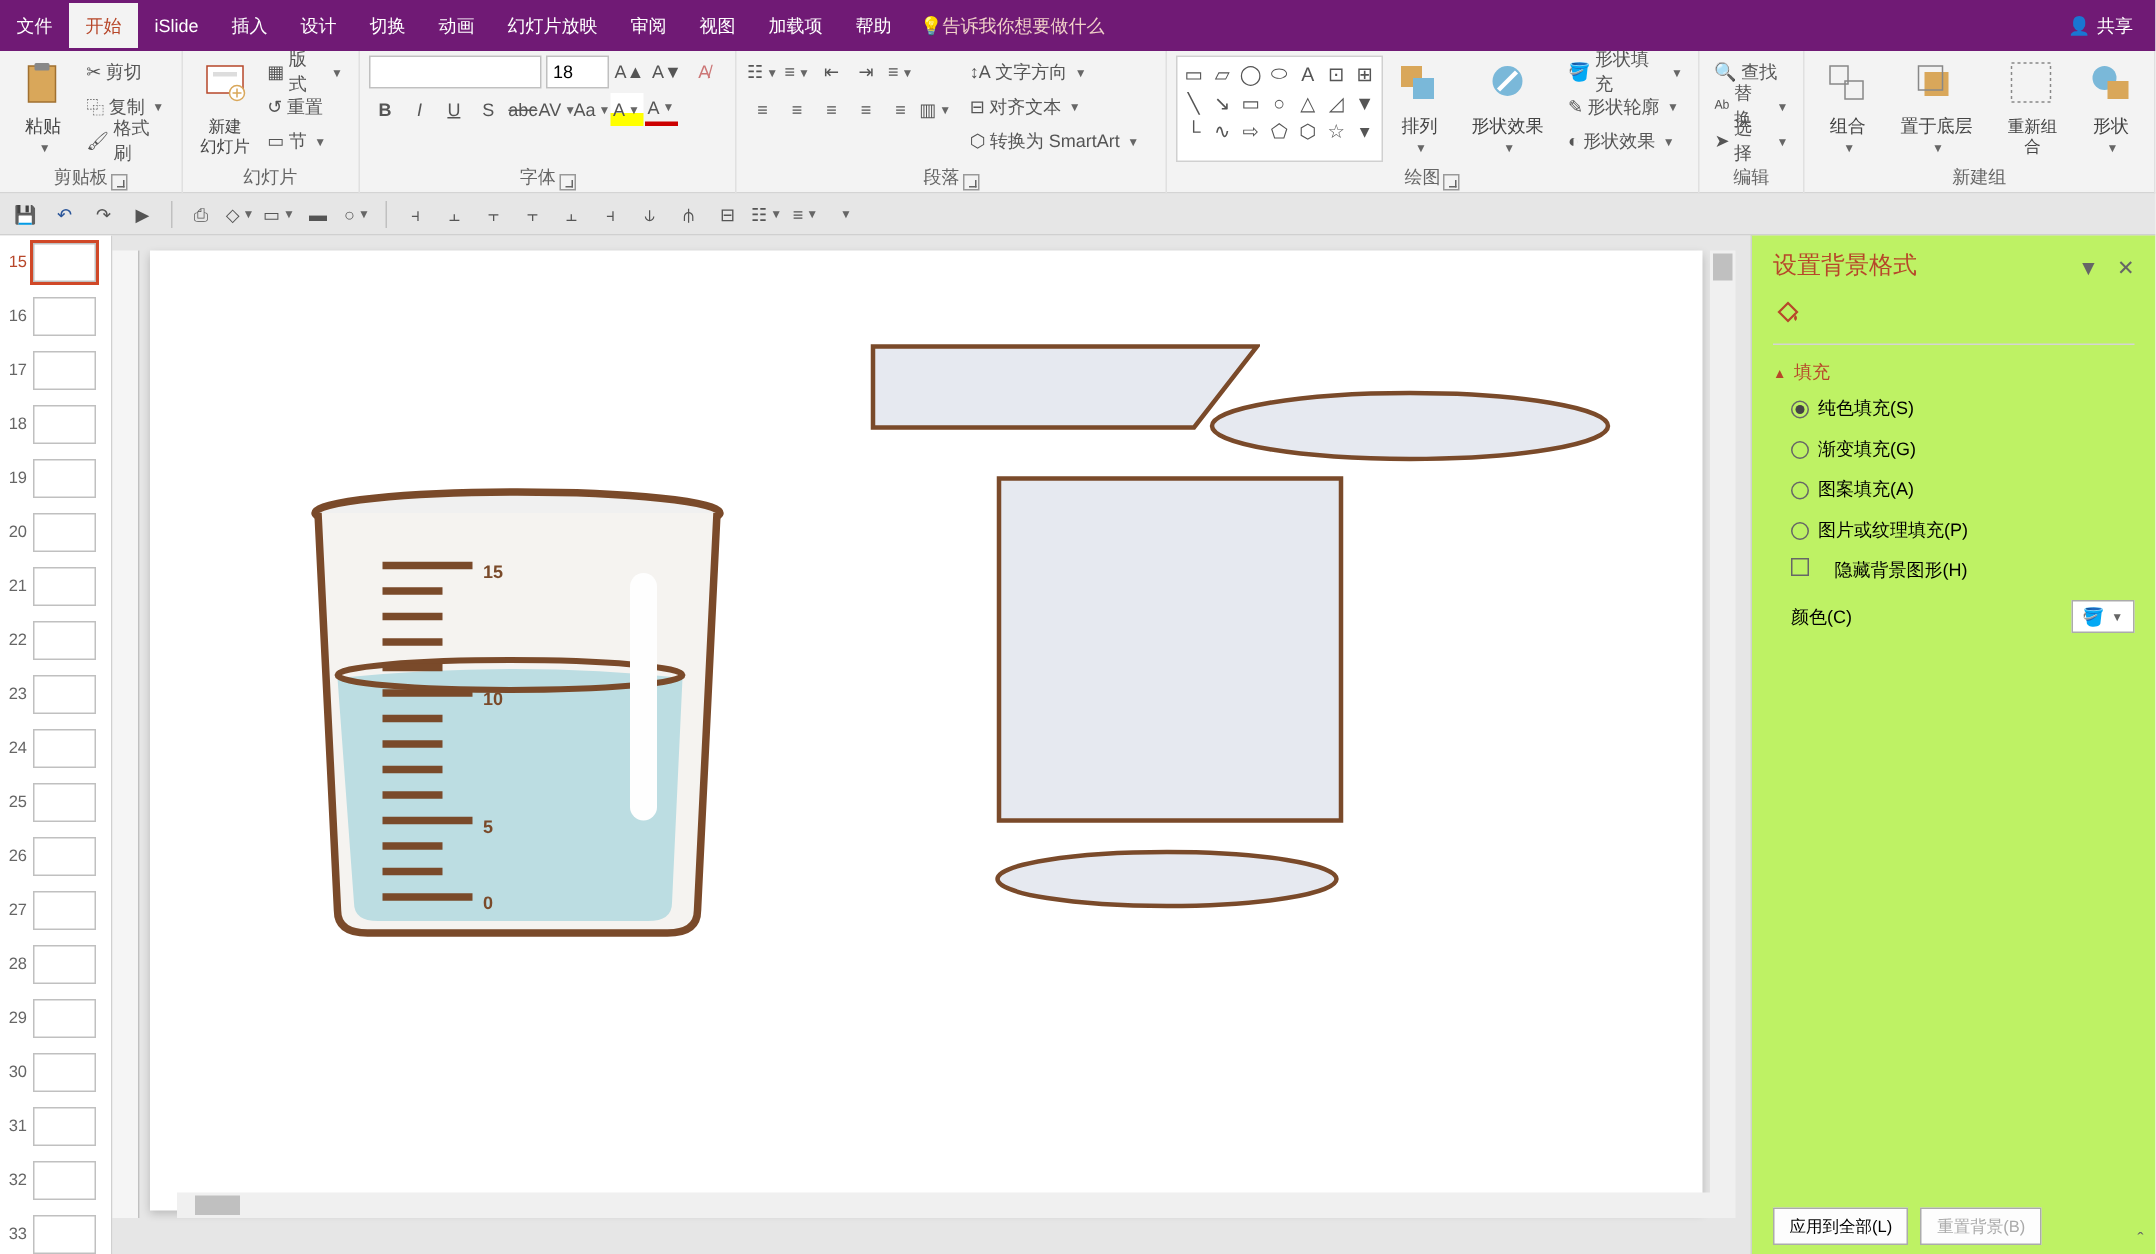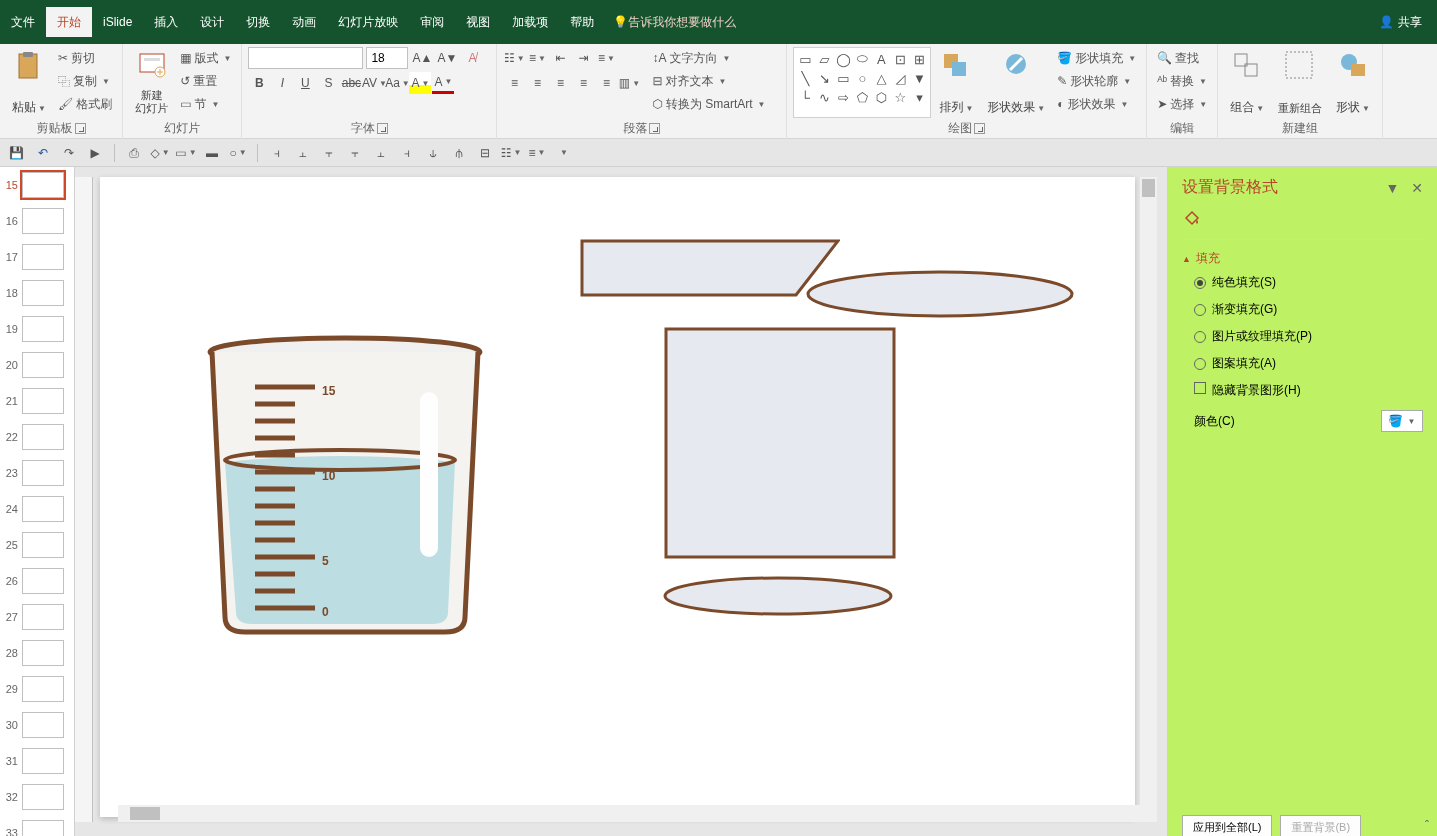--- a/index.html
+++ b/index.html
@@ -1,25 +1,25 @@
 <!DOCTYPE html>
 <html><head>
 <meta charset="utf-8">
 <style>
 *{margin:0;padding:0;box-sizing:border-box;font-family:"Microsoft YaHei",sans-serif;font-size:12px}
 body{background:#e6e6e6;overflow:hidden;width:1437px;height:836px}
-.menubar{background:#14532d;height:44px;display:flex;align-items:center;color:#fff}
+.menubar{background:#701a75;height:34px;display:flex;align-items:center;color:#fff}
 .menu-item{padding:0 11px;height:30px;display:flex;align-items:center;cursor:pointer}
 .menu-item.active{background:#f3f3f3;color:#b7472a}
 .tell-me{display:flex;align-items:center;margin-left:8px;color:#f0d0c8}
 .share-btn{margin-left:auto;margin-right:15px;display:flex;align-items:center;gap:4px}
 .ribbon{background:#f3f3f3;height:95px;border-bottom:1px solid #d4d4d4;display:flex}
 .ribbon-group{border-right:1px solid #e0e0e0;padding:3px 6px 0;display:flex;flex-direction:column;height:95px}
 .group-content{flex:1;display:flex;gap:2px}
-.group-label{text-align:center;font-size:11px;color:#666;padding:2px 0;display:flex;justify-content:center;align-items:center;gap:2px}
+.group-label{text-align:center;font-size:11px;color:#666;padding:2px 0;display:flex;justify-content:center;align-items:flex-end;gap:2px}
 .dialog-launcher{width:11px;height:11px;border:1px solid #999;position:relative;cursor:pointer}
 .dialog-launcher::after{content:"";position:absolute;right:1px;bottom:1px;width:4px;height:4px;border-right:1px solid #666;border-bottom:1px solid #666}
 .big-btn{display:flex;flex-direction:column;align-items:center;justify-content:space-between;padding:3px 6px;cursor:pointer;min-width:40px}
 .big-btn-icon{width:32px;height:32px;margin-bottom:3px}
 .big-btn-label{font-size:11px;color:#444;text-align:center;line-height:13px}
 .small-btn-row{display:flex;gap:1px}
 .small-btn{width:22px;height:22px;display:flex;align-items:center;justify-content:center;cursor:pointer;color:#555}
 .font-box{width:115px;height:22px;border:1px solid #c0c0c0;background:#fff;padding:0 4px;display:flex;align-items:center}
 .size-box{width:42px;height:22px;border:1px solid #c0c0c0;background:#fff;padding:0 4px;display:flex;align-items:center}
 .menu-row{display:flex;align-items:center;height:22px;padding:0 4px;cursor:pointer;color:#555;font-size:11px;gap:3px}
@@ -45,21 +45,21 @@
 .panel-header{padding:10px 14px;display:flex;align-items:center;justify-content:space-between}
 .panel-title{color:#b7472a;font-size:16px;font-weight:400}
 .panel-close{cursor:pointer;color:#666;font-size:14px}
 .panel-tabs{padding:0 14px 8px}
 .fill-icon{width:20px;height:20px;color:#b7472a}
 .panel-section{border-top:1px solid #d4d4d4;margin:0 14px;padding:8px 0}
 .section-toggle{display:flex;align-items:center;gap:5px;color:#b7472a;cursor:pointer;padding:2px 0}
 .radio-row{display:flex;align-items:center;gap:6px;padding:5px 0 5px 12px;cursor:pointer}
 .radio-dot{width:12px;height:12px;border:1px solid #666;border-radius:50%;display:flex;align-items:center;justify-content:center}
 .radio-dot.checked::after{content:"";width:6px;height:6px;background:#444;border-radius:50%}
-.check-row{display:flex;align-items:flex-start;gap:6px;padding:5px 0 5px 12px}
+.check-row{display:flex;align-items:flex-start;gap:17px;padding:5px 0 5px 12px}
 .checkbox{width:12px;height:12px;border:1px solid #666}
 .prop-row{display:flex;align-items:center;justify-content:space-between;padding:6px 0 6px 12px}
 .color-btn{width:42px;height:22px;border:1px solid #ababab;background:#fff;display:flex;align-items:center;justify-content:center;gap:2px}
 .spinner{width:60px;height:22px;border:1px solid #ababab;background:#fff;display:flex;align-items:center;padding:0 4px;position:relative}
 .spinner-btns{position:absolute;right:0;top:0;bottom:0;width:14px;display:flex;flex-direction:column}
 .spin-btn{flex:1;border-left:1px solid #ababab;display:flex;align-items:center;justify-content:center;font-size:7px;color:#666}
 .slider-track{width:40px;height:2px;background:#999;position:relative;margin:0 6px}
 .slider-thumb{position:absolute;width:8px;height:14px;background:#666;top:-6px;left:0}
 .panel-footer{margin-top:auto;padding:10px 14px;display:flex;gap:8px}
 .footer-btn{padding:4px 10px;border:1px solid #ababab;background:#fdfdfd;cursor:pointer;font-size:11px}
@@ -329,20 +329,27 @@
   </div>
 
   <div class="ribbon-group">
     <div class="group-content">
       <div class="big-btn">
           <svg class="big-btn-icon" viewBox="0 0 32 32">
             <rect x="4" y="4" width="12" height="12" fill="none" stroke="#888"></rect>
             <rect x="14" y="14" width="12" height="12" fill="none" stroke="#888"></rect>
           </svg>
           <div class="big-btn-label"><span>组合</span><span class="dd">▼</span></div>
+        </div>
+      <div class="big-btn">
+          <svg class="big-btn-icon" viewBox="0 0 32 32">
+            <rect x="8" y="8" width="16" height="16" fill="#d9a75a"></rect>
+            <rect x="4" y="4" width="16" height="16" fill="none" stroke="#888"></rect>
+          </svg>
+          <div class="big-btn-label"><span>置于底层</span><span class="dd">▼</span></div>
         </div>
       <div class="big-btn">
           <svg class="big-btn-icon" viewBox="0 0 32 32">
             <rect x="2" y="2" width="26" height="26" fill="none" stroke="#888" stroke-dasharray="2"></rect>
           </svg>
           <div class="big-btn-label">重新组合</div>
         </div>
       <div class="big-btn">
           <svg class="big-btn-icon" viewBox="0 0 32 32">
             <circle cx="12" cy="12" r="8" fill="#7ab8d9"></circle>
@@ -544,25 +551,25 @@
       <div class="radio-row">
           <div class="radio-dot checked"></div>
           <span>纯色填充(S)</span>
         </div>
       <div class="radio-row">
           <div class="radio-dot"></div>
           <span>渐变填充(G)</span>
         </div>
       <div class="radio-row">
           <div class="radio-dot"></div>
-          <span>图片或纹理填充(P)</span>
+          <span>图案填充(A)</span>
         </div>
       <div class="radio-row">
           <div class="radio-dot"></div>
-          <span>图案填充(A)</span>
+          <span>图片或纹理填充(P)</span>
         </div>
       <div class="check-row">
           <div class="checkbox"></div>
           <span>隐藏背景图形(H)</span>
         </div>
       <div class="prop-row">
         <span>颜色(C)</span>
         <div class="color-btn">
             <span style="font-size:12px">🪣</span>
             <span class="dd">▼</span>

